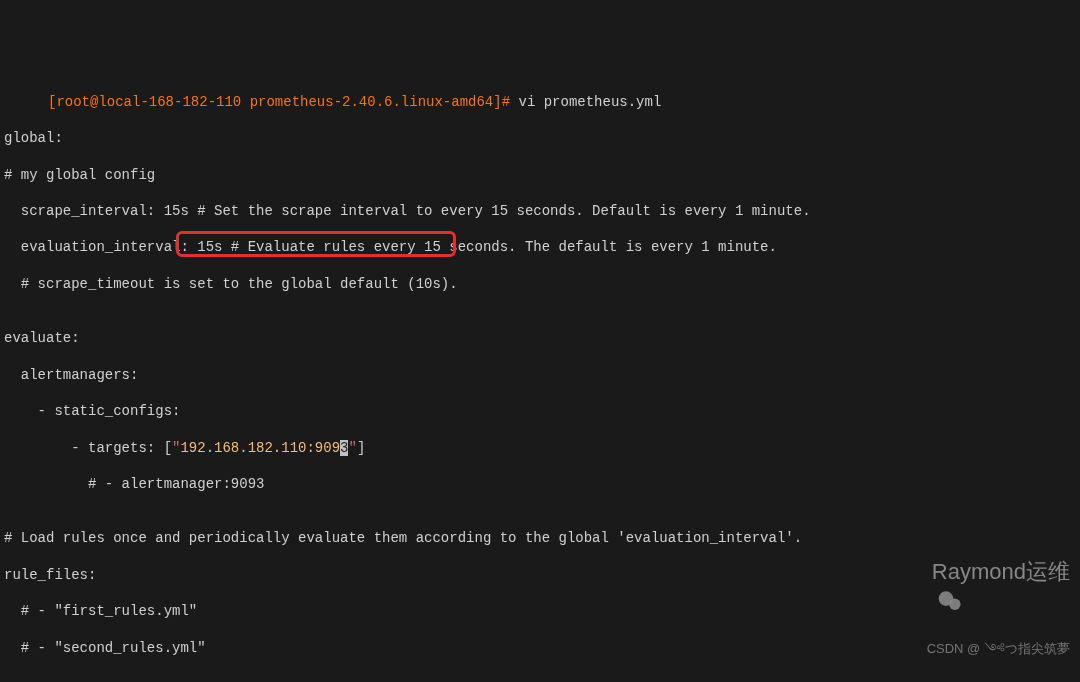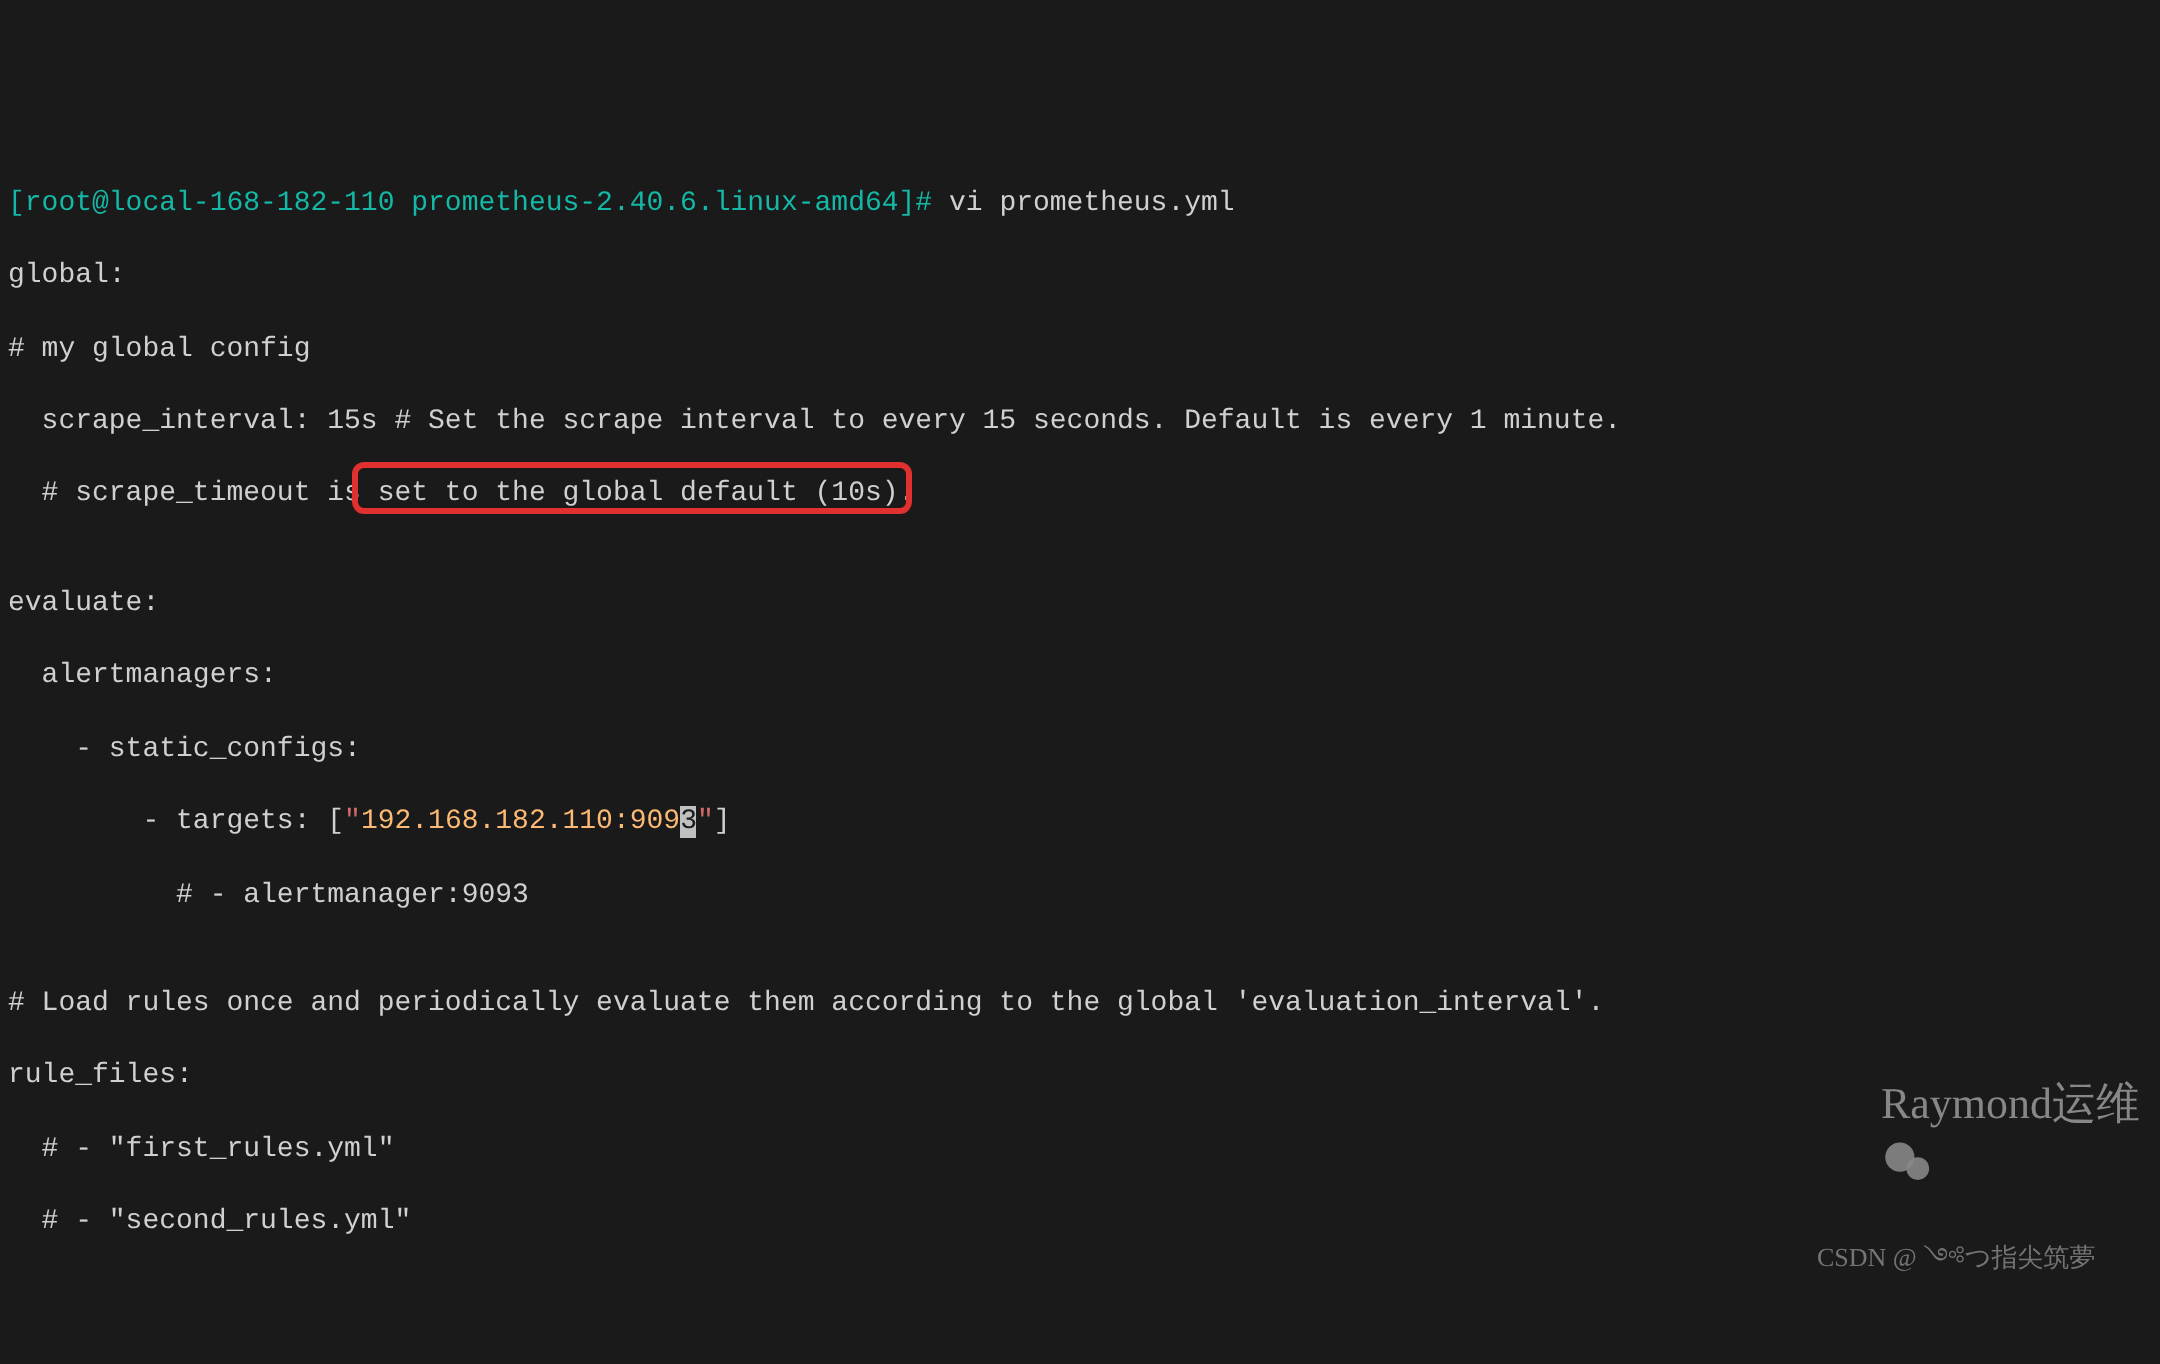--- a/index.html
+++ b/index.html
@@ -12,42 +12,42 @@
       width: 1080px;
       height: 682px;
       overflow: hidden;
       position: relative;
       white-space: pre;
       padding: 2px 4px;
     }
     .line { white-space: pre; }
     .magenta { color: #fdba74; }
     .red { color: #d16969; }
-    .bright { color: #14b8a6; }
+    .bright { color: #f97316; margin-left: 44px; }
     .highlight-box {
       border: 3px solid #e03030;
       border-radius: 6px;
       position: absolute;
       top: 231px;
       left: 176px;
       width: 280px;
       height: 26px;
       pointer-events: none;
     }
     .cursor-char {
       background: #c0c0c0;
       color: #1a1a1a;
     }
     .watermark {
       position: absolute;
       right: 10px;
-      bottom: 26px;
-      text-align: left;
+      bottom: 6px;
+      text-align: right;
       color: #9a9a9a;
-      font-family: Liberation Serif, serif;
+      font-family: Liberation Sans, sans-serif;
       pointer-events: none;
     }
     .watermark .brand {
       font-size: 22px;
       font-weight: 500;
       display: flex;
       align-items: center;
       justify-content: flex-end;
       gap: 6px;
       opacity: 0.85;
@@ -66,20 +66,21 @@
 </head>
 <body>
 
 
 
 <div>
 <div class="line"><span class="bright">[root@local-168-182-110 prometheus-2.40.6.linux-amd64]# </span><span>vi prometheus.yml</span></div>
 <div class="line">global:</div>
 <div class="line"># my global config</div>
 <div class="line">  scrape_interval: 15s # Set the scrape interval to every 15 seconds. Default is every 1 minute.</div>
+<div class="line">  evaluation_interval: 15s # Evaluate rules every 15 seconds. The default is every 1 minute.</div>
 <div class="line">  # scrape_timeout is set to the global default (10s).</div>
 <div class="line"></div>
 <div class="line">evaluate:</div>
 <div class="line">  alertmanagers:</div>
 <div class="line">    - static_configs:</div>
 <div class="line"><span>        - targets: [</span><span class="red">"</span><span class="magenta">192.168.182.110:909</span><span class="cursor-char">3</span><span class="red">"</span><span>]</span></div>
 <div class="line">          # - alertmanager:9093</div>
 <div class="line"></div>
 <div class="line"># Load rules once and periodically evaluate them according to the global 'evaluation_interval'.</div>
 <div class="line">rule_files:</div>

